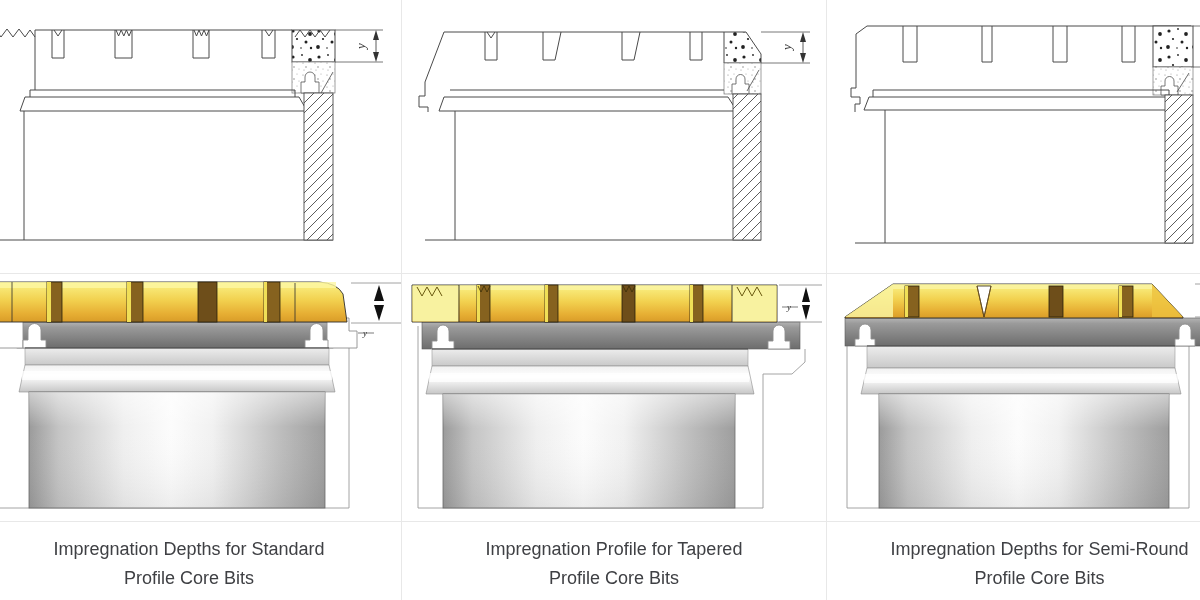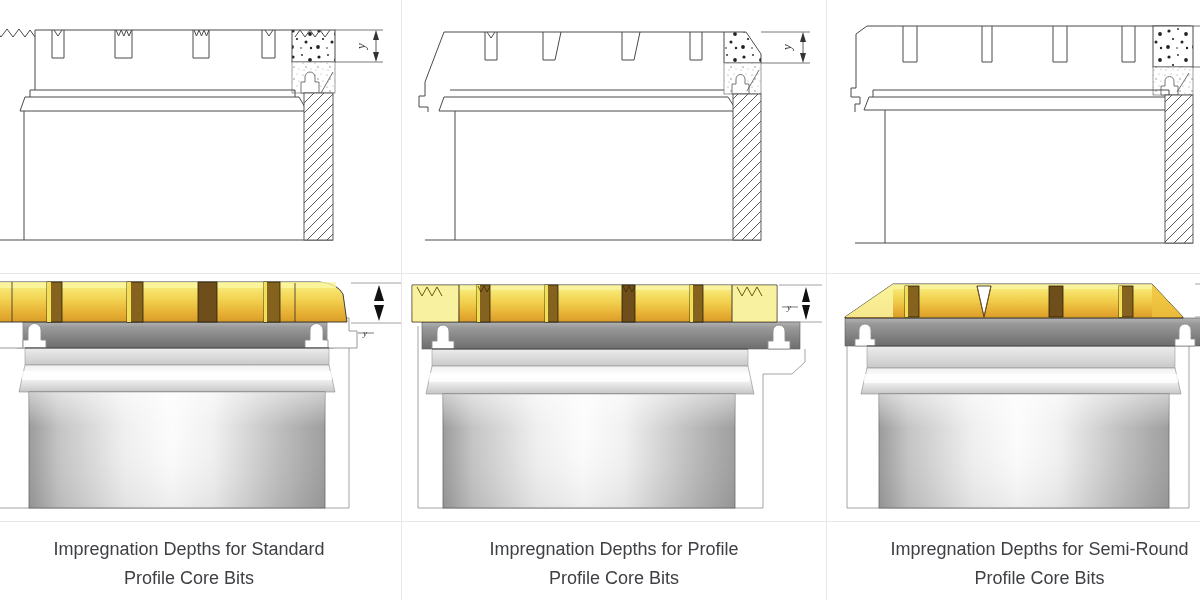--- a/index.html
+++ b/index.html
@@ -311,21 +311,21 @@
           <path d="M377,11 H420 M377,48 H420" stroke="#8a8a8a" stroke-width="0.8" fill="none"></path>
           <polygon points="404,13 400,28 408,28" fill="#111"></polygon>
           <polygon points="404,46 400,31 408,31" fill="#111"></polygon>
           <path d="M380,33 H396" stroke="#444" stroke-width="0.7" fill="none"></path>
         </g>
         <text class="dimy" x="387" y="36" text-anchor="middle" font-size="9">y</text>
       </svg>
     </div>
 
     <div class="cell-caption">
-      <div>Impregnation Depths for Profile</div>
+      <div>Impregnation Profile for Tapered</div>
       <div>Profile Core Bits</div>
     </div>
   </div>
 
   <div class="col last">
 
     <div class="cell-draw">
       <svg width="424" height="273" viewBox="0 0 424 273">
         <defs>
           <pattern id="hatchC" width="10" height="10" patternUnits="userSpaceOnUse">

